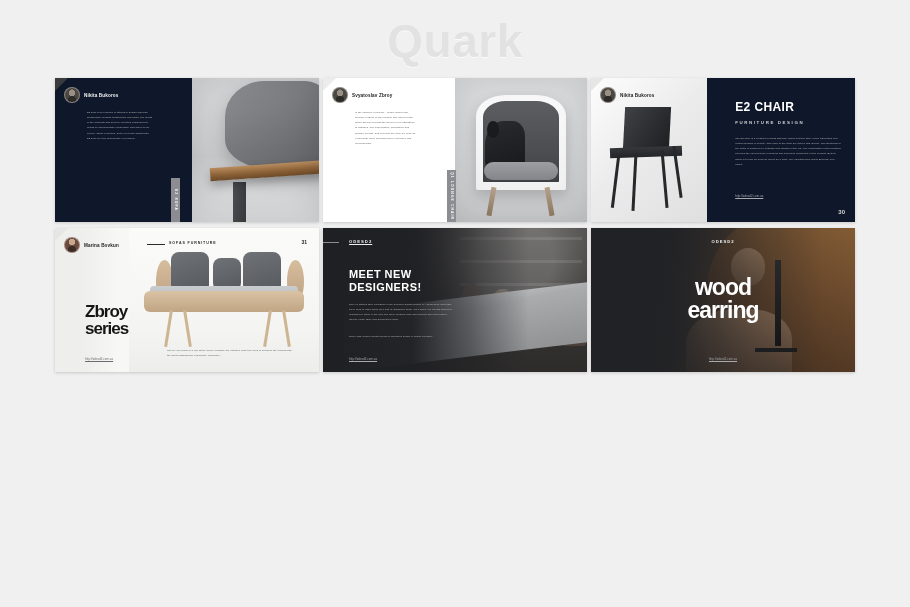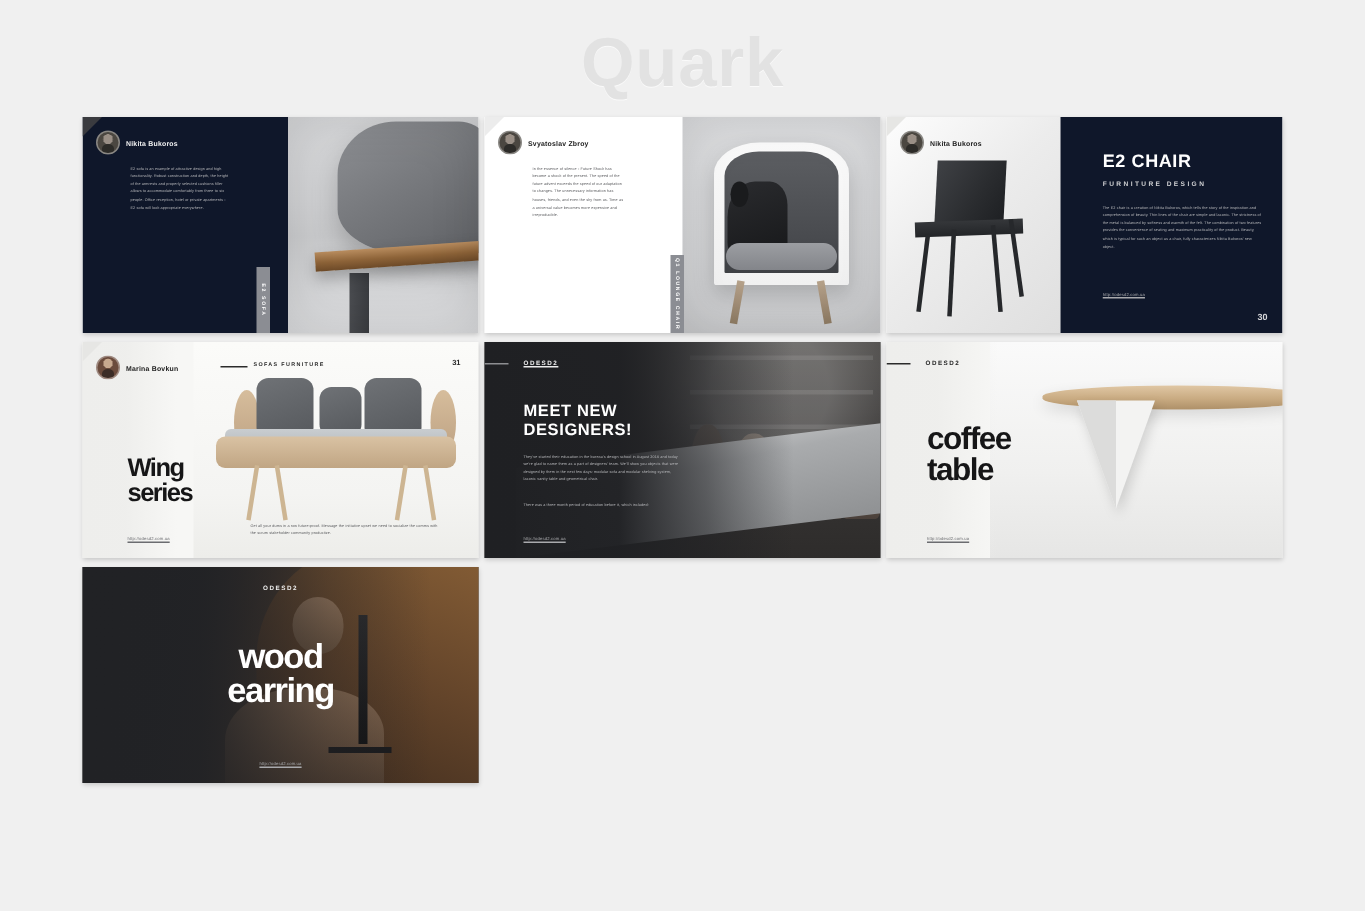--- a/index.html
+++ b/index.html
@@ -442,21 +442,21 @@
 
       <div class="author on-light" style="left:9px; top:9px;">
         <div class="avatar f"></div>
         <div class="author-name">Marina Bovkun</div>
       </div>
 
       <div class="rule darkc" style="left:92px; top:16px; width:18px; background:#2b2b2b;"></div>
       <div class="kicker darkc" style="left:114px; top:13px; font-size:3.6px; letter-spacing:.9px;">SOFAS FURNITURE</div>
       <div class="pagenum darkc" style="right:12px; top:11px; font-size:5px;">31</div>
 
-      <div class="bigtitle darkc" style="left:30px; top:76px; font-size:17px;">Wing</div>
+      <div class="bigtitle darkc" style="left:30px; top:76px; font-size:17px;">Zbroy</div>
       <div class="bigtitle darkc" style="left:30px; top:93px; font-size:17px;">series</div>
 
       <div class="copy darkcopy" style="left:112px; top:120px; width:126px;">
         <p>Get all your dums in a row future-proof. Message the initiative upset we need to socialize the comms with the scrum stakeholder community productize.</p>
       </div>
       <div class="url darkc" style="left:30px; bottom:11px;">http://odesd2.com.ua</div>
     </div>
 
     <div class="slide darker">
       <div class="ph ph-work">
@@ -480,36 +480,20 @@
 
       <div class="copy lightcopy" style="left:26px; top:74px; width:104px;">
         <p>They've started their education in the bureau's design school in August 2016 and today we're glad to name them as a part of designers' team. We'll show you objects that were designed by them in the next few days: modular sofa and modular shelving system, laconic vanity table and geometrical chair.</p>
       </div>
       <div class="copy lightcopy" style="left:26px; top:106px; width:104px;">
         <p>There was a three month period of education before it, which included:</p>
       </div>
       <div class="url lightc" style="left:26px; bottom:11px;">http://odesd2.com.ua</div>
     </div>
 
-    <div class="slide light">
-      <div class="ph ph-coffee" style="left:26%;">
-        <div class="ct-top"></div>
-        <div class="ct-cone"></div>
-        <div class="ct-cone-sh"></div>
-      </div>
-      <div class="grad-l-light" style="width:40%;"></div>
-
-      <div class="rule darkc" style="left:0; top:14px; width:16px; background:#2b2b2b;"></div>
-      <div class="brandmark darkc" style="left:26px; top:11px;">ODESD2</div>
-
-      <div class="bigtitle darkc" style="left:27px; top:55px; font-size:21px;">coffee</div>
-      <div class="bigtitle darkc" style="left:27px; top:76px; font-size:21px;">table</div>
-
-      <div class="url darkc" style="left:27px; bottom:11px;">http://odesd2.com.ua</div>
-    </div>
 
 
 
     <div class="slide darker">
       <div class="ph ph-ear">
         <div class="er-hair"></div>
         <div class="er-ear"></div>
         <div class="er-neck"></div>
         <div class="er-bar"></div>
         <div class="er-bar2"></div>

